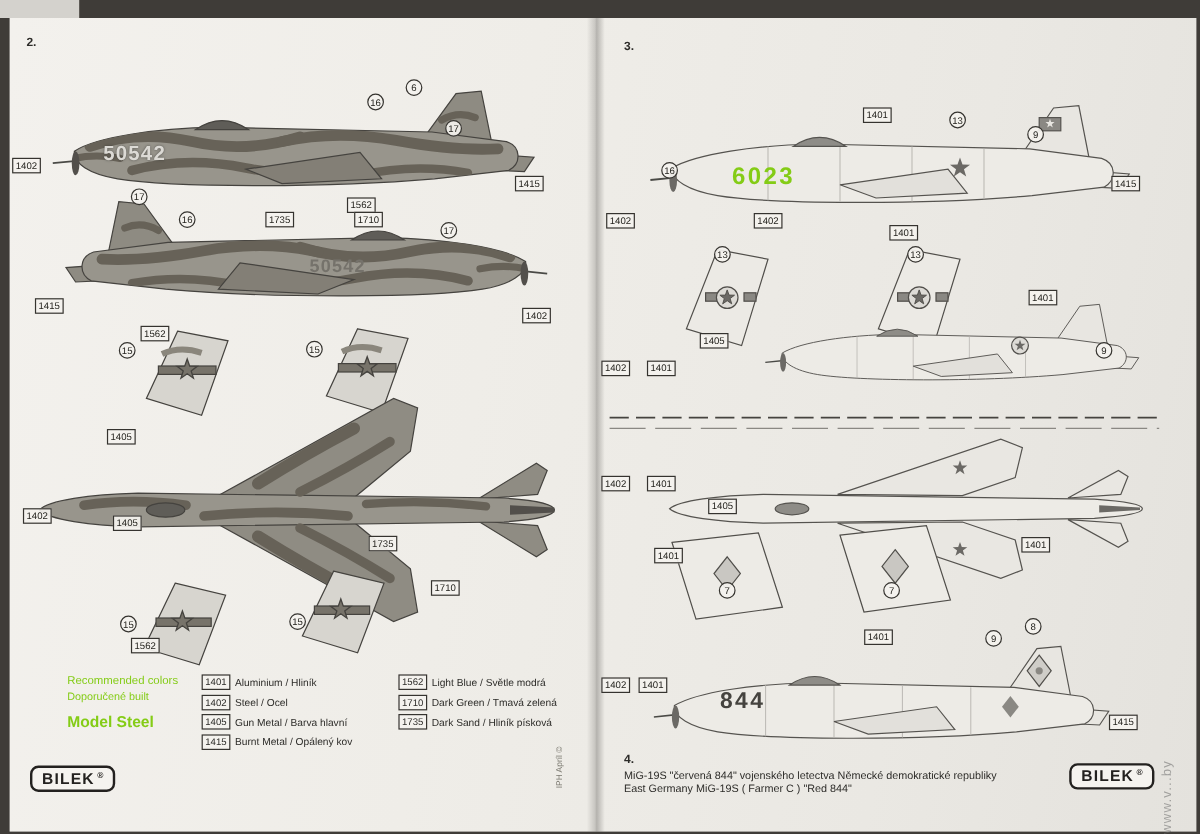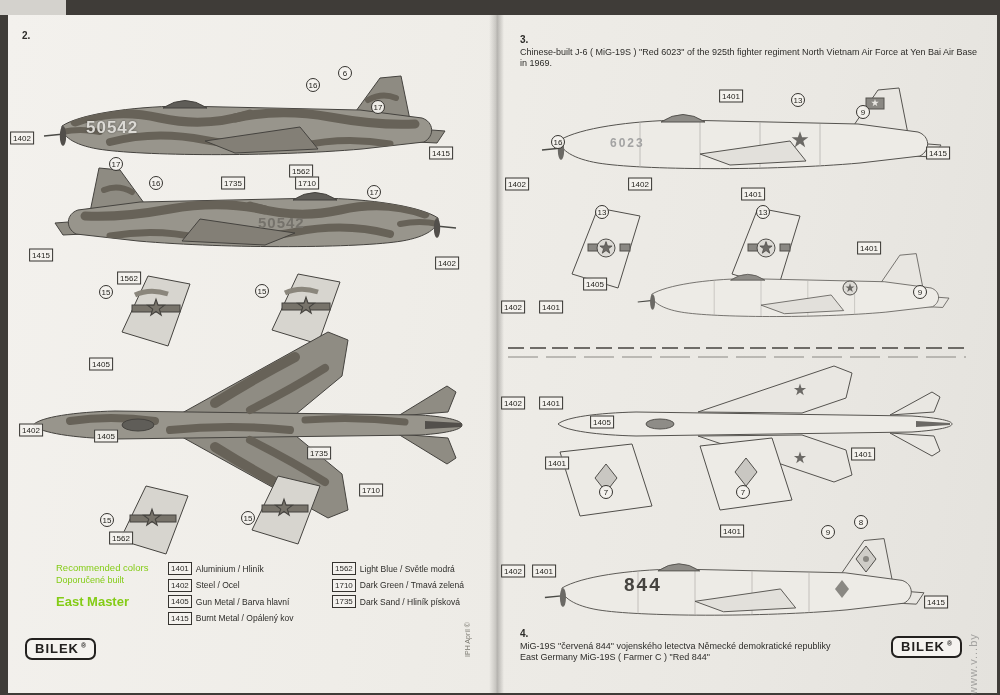--- a/index.html
+++ b/index.html
@@ -16,21 +16,21 @@
   .caption { position:absolute; font-size:9px; line-height:11.5px; color:#2d2c29; }
   .sec-num { font-weight:bold; font-size:10px; margin-bottom:1px; }
 
   .callout { position:absolute; transform:translate(-50%,-50%); color:#25241f; background:rgba(244,242,238,0.93); z-index:5; }
   .co-box { font-size:8px; line-height:9px; padding:1px 2px; border:1px solid #35332f; white-space:nowrap; }
   .co-circle { font-size:8px; width:14px; height:14px; line-height:13px; text-align:center; border:1px solid #35332f; border-radius:50%; }
 
   .ac-num { position:absolute; font-weight:bold; z-index:4; }
   .num-light { color:#dcdad5; text-shadow:0 0 2px rgba(40,40,38,0.65); font-size:17px; letter-spacing:1px; }
   .num-faint { color:#75726b; font-size:15px; letter-spacing:1px; }
-  .num-dark-lg { color:#a3a3a3; font-size:12px; letter-spacing:2px; }
+  .num-dark-lg { color:#84cc16; font-size:20px; letter-spacing:2px; }
   .num-dark-md { color:#45433f; font-size:19px; letter-spacing:2px; }
 
   .colors { position:absolute; display:flex; gap:14px; z-index:4; }
   .colors-labels { width:98px; color:#84cc16; }
   .cl-en { font-size:9.5px; }
   .cl-cz { font-size:9px; margin-top:2px; }
   .cl-brand { font-weight:bold; font-size:13px; margin-top:9px; }
   .colors-col { width:150px; }
   .crow { display:flex; align-items:center; gap:4px; margin-bottom:3.5px; font-size:8.5px; color:#2d2c29; }
   .ccode { border:1px solid #35332f; font-size:8px; line-height:9px; padding:1px 2px; background:#f4f2ee; }
@@ -191,33 +191,32 @@
       <path d="M842,580 L849,589 L842,598 L835,589 Z" fill="#8a8883"></path>
     </g>
   </svg>
 
   <div class="caption" style="left:22px; top:30px; width:462px;">
     <div class="sec-num">2.</div>
   </div>
 
   <div class="caption" style="left:520px; top:34px; width:458px;">
     <div class="sec-num">3.</div>
-    <div>Chinese-built J-6 ( MiG-19S ) "Red 6023" of the 925th fighter regiment North Vietnam Air Force at Yen Bai Air Base in 1969.</div>
   </div>
 
   <div class="ac-num num-light" style="left:86px; top:118px;">50542</div>
   <div class="ac-num num-faint" style="left:258px; top:214px;">50542</div>
   <div class="ac-num num-dark-lg" style="left:610px; top:136px;">6023</div>
-  <div class="ac-num num-dark-md" style="left:624px; top:574px;">844</div>
+  <div class="ac-num num-dark-md" style="left:600px; top:574px;">844</div>
 
   <div class="colors" style="left:56px; top:562px;">
     <div class="colors-labels">
       <div class="cl-en">Recommended colors</div>
       <div class="cl-cz">Doporučené built</div>
-      <div class="cl-brand">East Master</div>
+      <div class="cl-brand">Model Steel</div>
     </div>
     <div class="colors-col">
       <div class="crow">
           <span class="ccode">1401</span>
           <span>Aluminium / Hliník</span>
         </div>
       <div class="crow">
           <span class="ccode">1402</span>
           <span>Steel / Ocel</span>
         </div>

